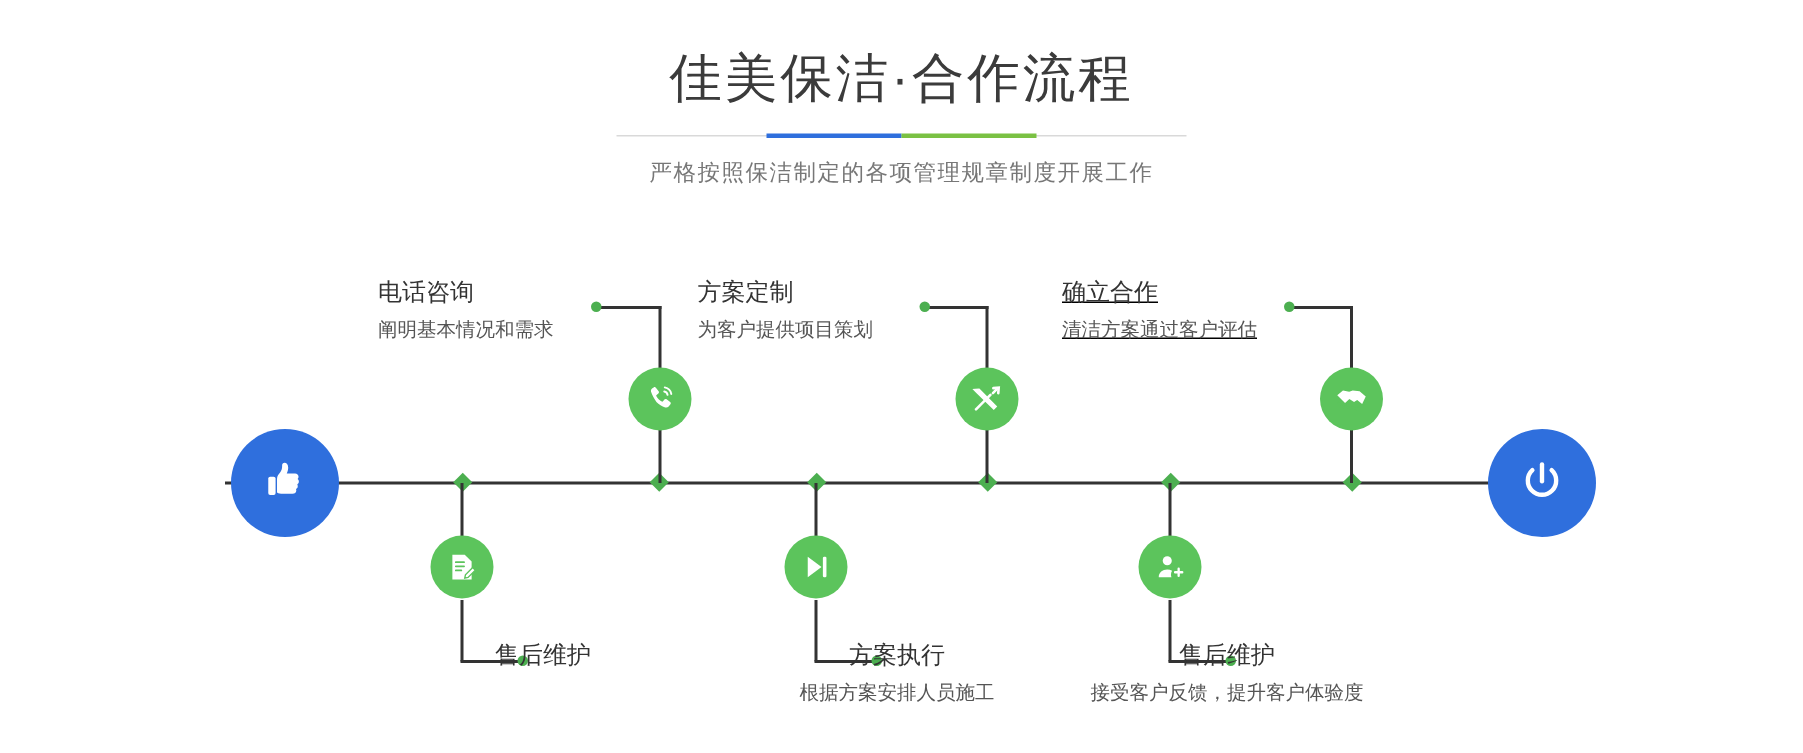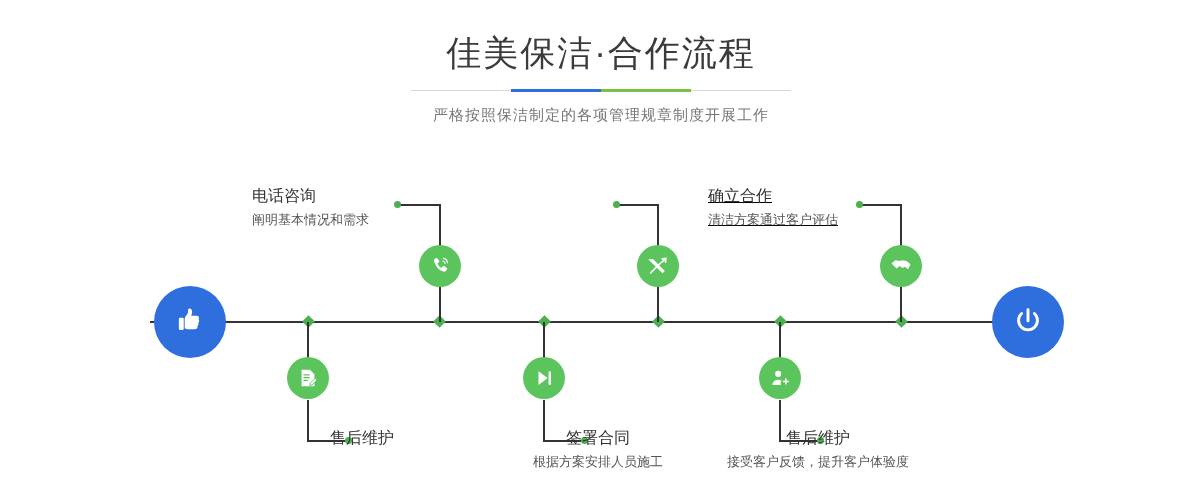--- a/index.html
+++ b/index.html
@@ -147,35 +147,39 @@
   <div class="node" style="left:637px;top:245px;">
     <span>
       <svg width="22" height="22" viewBox="0 0 24 24" fill="none" stroke="#ffffff" stroke-width="1.9" stroke-linecap="round">
         <path d="M4 19.5L14.5 9"></path>
         <path d="M3.5 5.5l2.6-.2 12 12.2-1.2 1.2-12.2-12z"></path>
         <path d="M19.5 4.5l-3.2 3.2"></path>
         <path d="M16.6 4.1l3.9-.3-.3 3.9"></path>
       </svg>
     </span>
   </div>
+  <div class="lbl up" style="left:465px;top:186px;width:190px;">
+    <div class="t">方案定制</div>
+    <div class="d">为客户提供项目策划</div>
+  </div>
 
   <div class="stem" style="left:543px;top:322px;width:2px;height:36px;"></div>
   <div class="stem" style="left:543px;top:400px;width:2px;height:41px;"></div>
   <div class="stem" style="left:543px;top:440px;width:42px;height:2px;"></div>
   <div class="dot" style="left:581px;top:437px;"></div>
   <div class="node" style="left:523px;top:357px;">
     <span>
       <svg width="22" height="22" viewBox="0 0 24 24" fill="#ffffff">
         <path d="M6 4.5L16 12 6 19.5z"></path>
         <rect x="17" y="4.5" width="2.6" height="15" rx="1"></rect>
       </svg>
     </span>
   </div>
   <div class="lbl down" style="left:498px;top:428px;width:200px;">
-    <div class="t">签署合同</div>
+    <div class="t">方案执行</div>
     <div class="d">根据方案安排人员施工</div>
   </div>
 
   <div class="stem" style="left:900px;top:285px;width:2px;height:37px;"></div>
   <div class="stem" style="left:900px;top:204px;width:2px;height:42px;"></div>
   <div class="stem" style="left:860px;top:204px;width:42px;height:2px;"></div>
   <div class="dot" style="left:856px;top:201px;"></div>
   <div class="node" style="left:880px;top:245px;">
     <span>
       <svg width="24" height="24" viewBox="0 0 24 24" fill="#ffffff">

